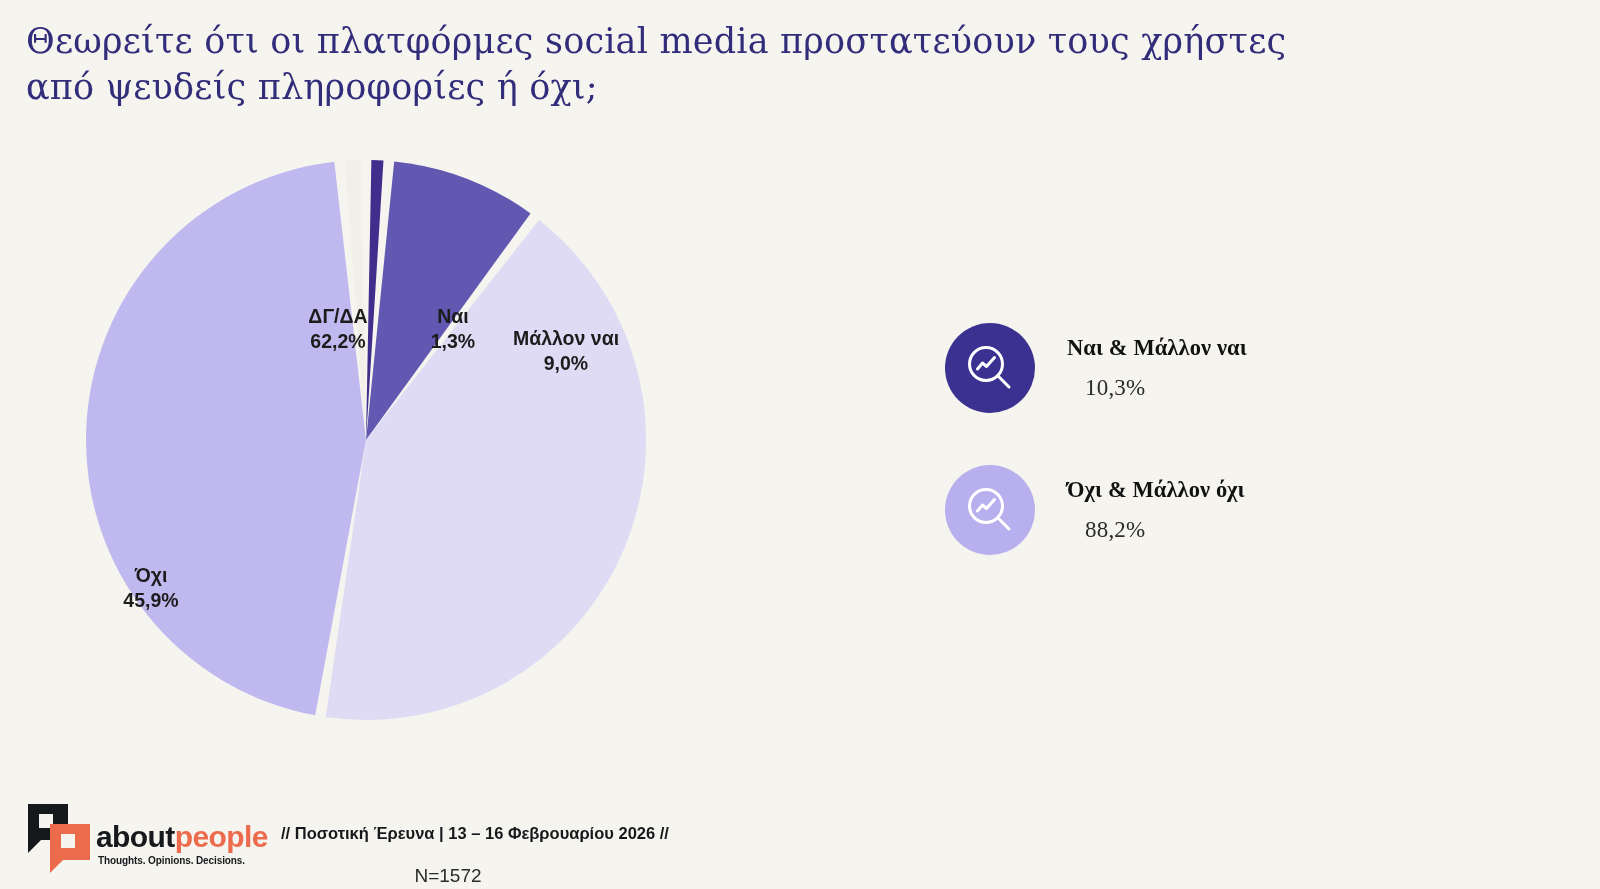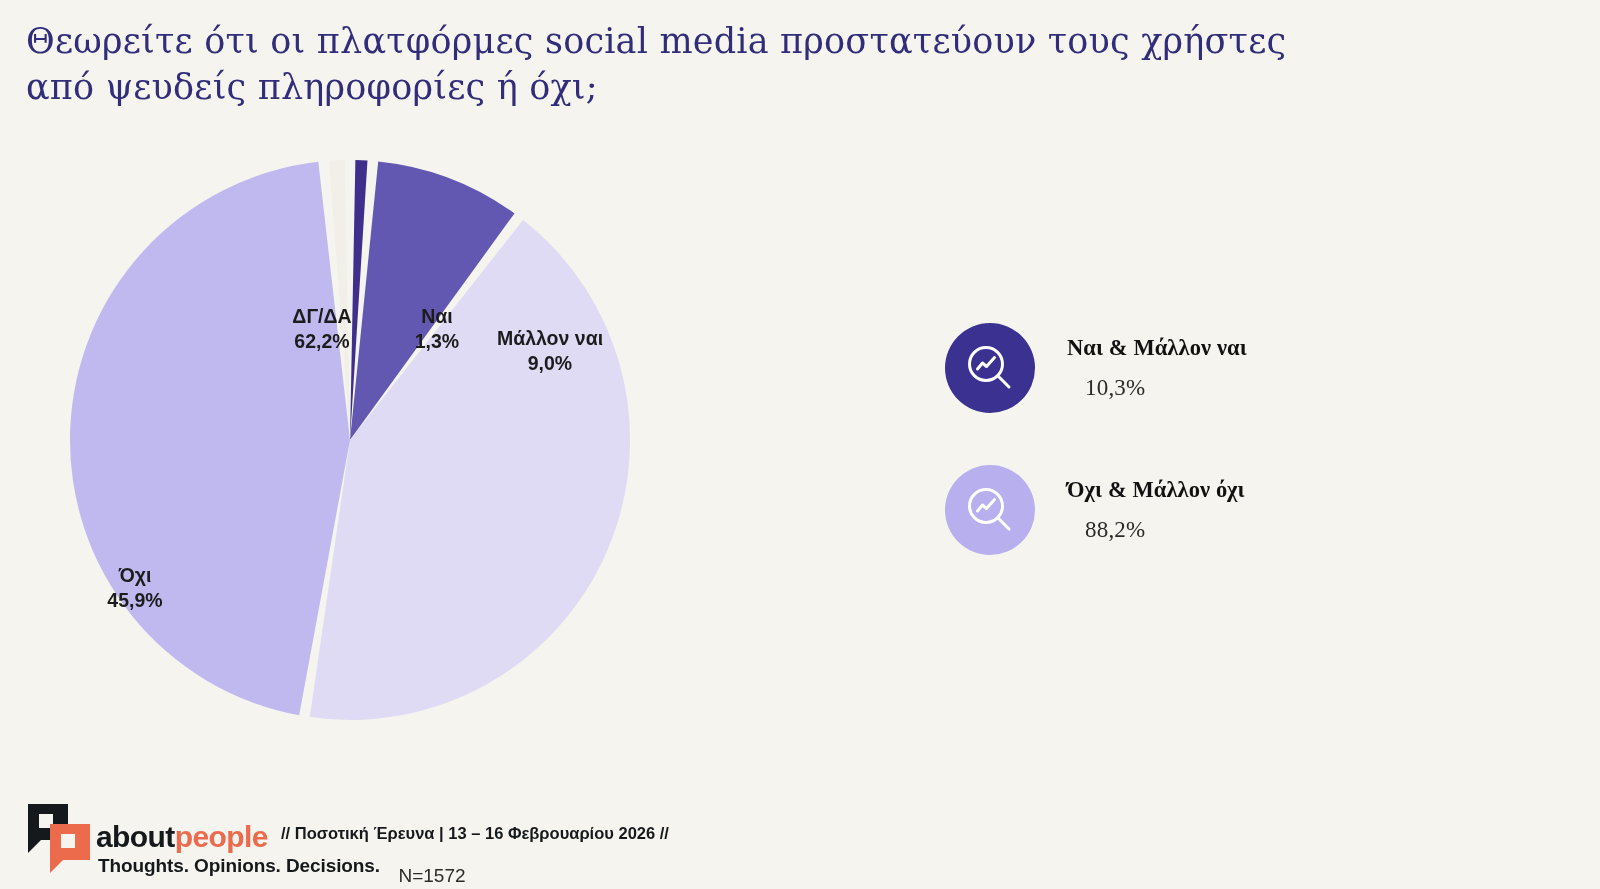--- a/index.html
+++ b/index.html
@@ -29,21 +29,21 @@
     font-size: 35px;
     line-height: 46px;
     color: #322d7a;
     letter-spacing: 0.2px;
     white-space: nowrap;
   }
 
   
   #chart-area {
     position: absolute;
-    left: 0;
+    left: 16px;
     top: 140px;
     width: 900px;
     height: 640px;
     padding-left: 28px;
   }
   #pie-svg {
     position: absolute;
     left: 60px;
     top: 10px;
   }
@@ -193,21 +193,21 @@
     font-weight: bold;
     letter-spacing: -0.6px;
     white-space: nowrap;
   }
   #logo-wordmark .w-about  { color: #16191c; }
   #logo-wordmark .w-people { color: #ec6b4c; }
   #logo-tagline {
     position: absolute;
     left: 70px;
     top: 57px;
-    font-size: 19px;
+    font-size: 10px;
     font-weight: bold;
     color: #16191c;
     letter-spacing: -0.1px;
     white-space: nowrap;
   }
   #footer-meta {
     position: absolute;
     left: 281px;
     top: 38px;
     font-size: 16.5px;

